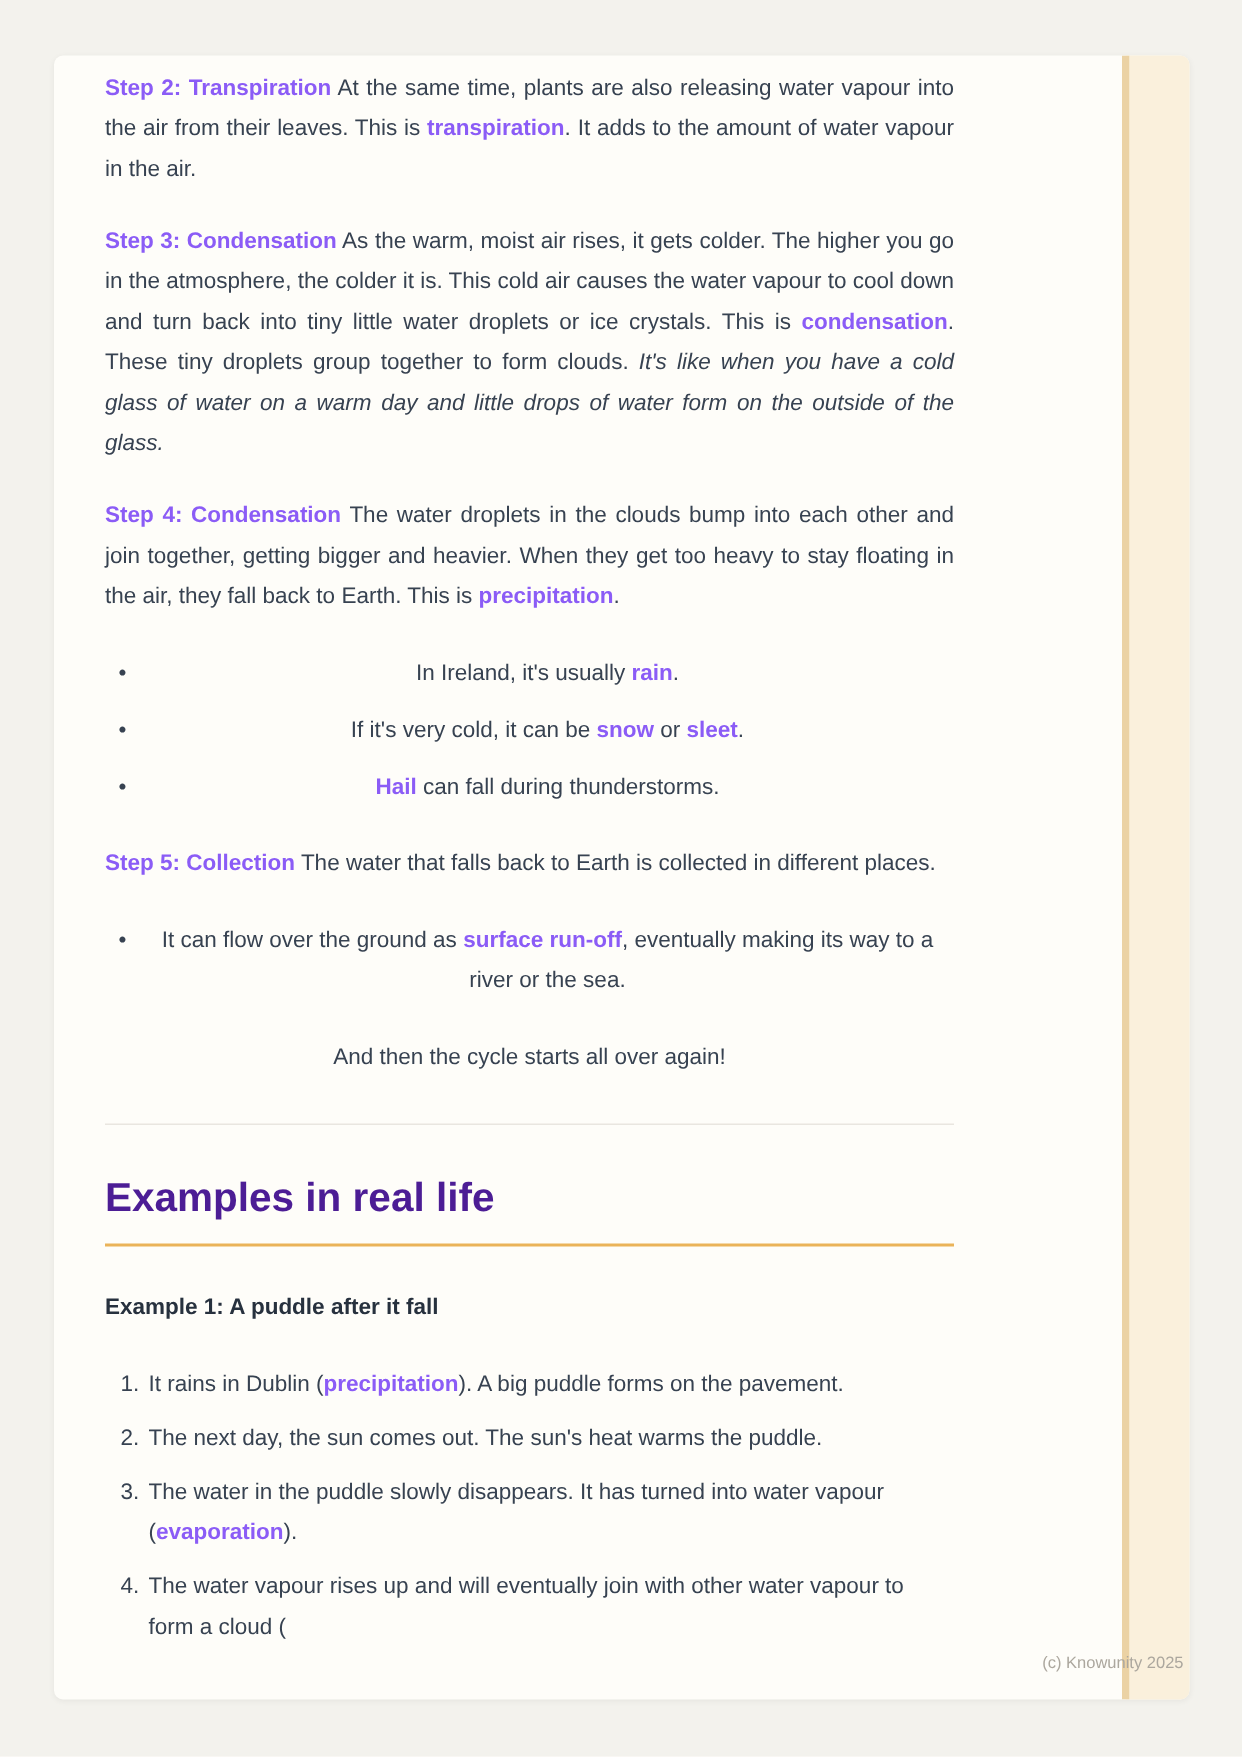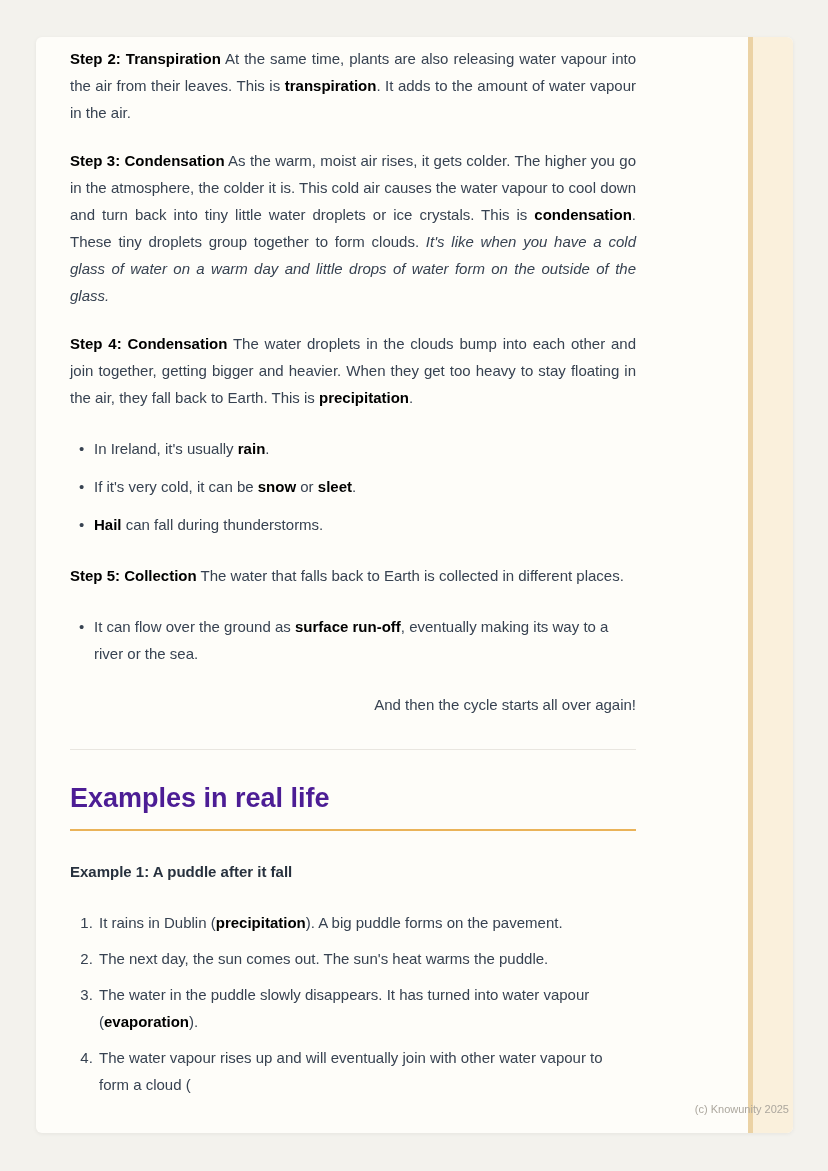--- a/index.html
+++ b/index.html
@@ -18,34 +18,34 @@
     background:#faf0dc;border-left:5px solid #ebd2a4;
     border-radius:0 6px 6px 0;
   }
   .content{
     position:absolute;left:34px;top:0;width:566px;
     padding-top:8px;
     color:#374251;font-size:15px;line-height:27px;
   }
   .content > :first-child{margin-top:0;}
   .para{text-align:justify;margin:21px 0;}
-  .plain{text-align:right;}
-  .b{font-weight:bold;color:#000000;}
+  .plain{text-align:center;}
+  .b{font-weight:bold;color:#8b5cf6;}
   .i{font-style:italic;}
   .divider{border:none;border-top:1px solid #e9e6e0;margin:31px 0;}
   .section-heading{
     color:#4c1d95;font-size:27px;line-height:32px;font-weight:bold;
     margin:32px 0 0 0;padding-bottom:15px;border-bottom:2px solid #eab359;
   }
   .example-heading{
     font-size:15px;line-height:27px;font-weight:bold;color:#27313e;
     margin:27px 0 16px 0;
   }
   ul.blist{list-style:none;margin:24px 0;padding:0 0 0 24px;}
-  ul.blist li{position:relative;margin-bottom:11px;}
+  ul.blist li{position:relative;margin-bottom:11px;text-align:center;}
   ul.blist li::before{content:"\2022";position:absolute;left:-15px;color:#374251;}
   ol.nlist{margin:24px 0;padding:0 0 0 27px;}
   ol.nlist li{margin-bottom:9px;padding-left:2px;}
   .watermark{
     position:absolute;right:4px;bottom:18px;
     font-size:11px;color:#aca79e;z-index:5;white-space:nowrap;
   }
 </style>
 </head>
 <body>

